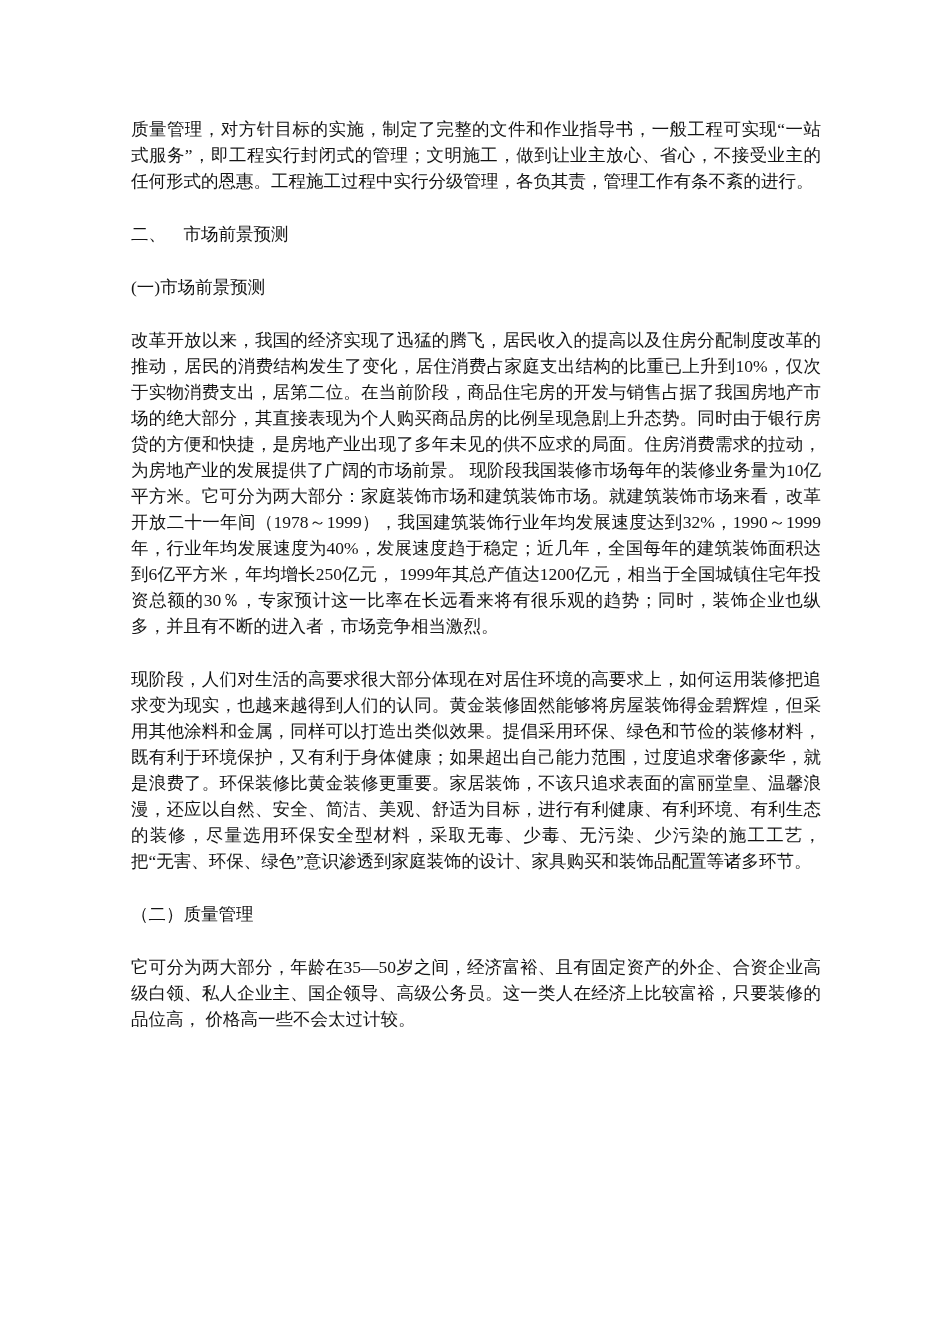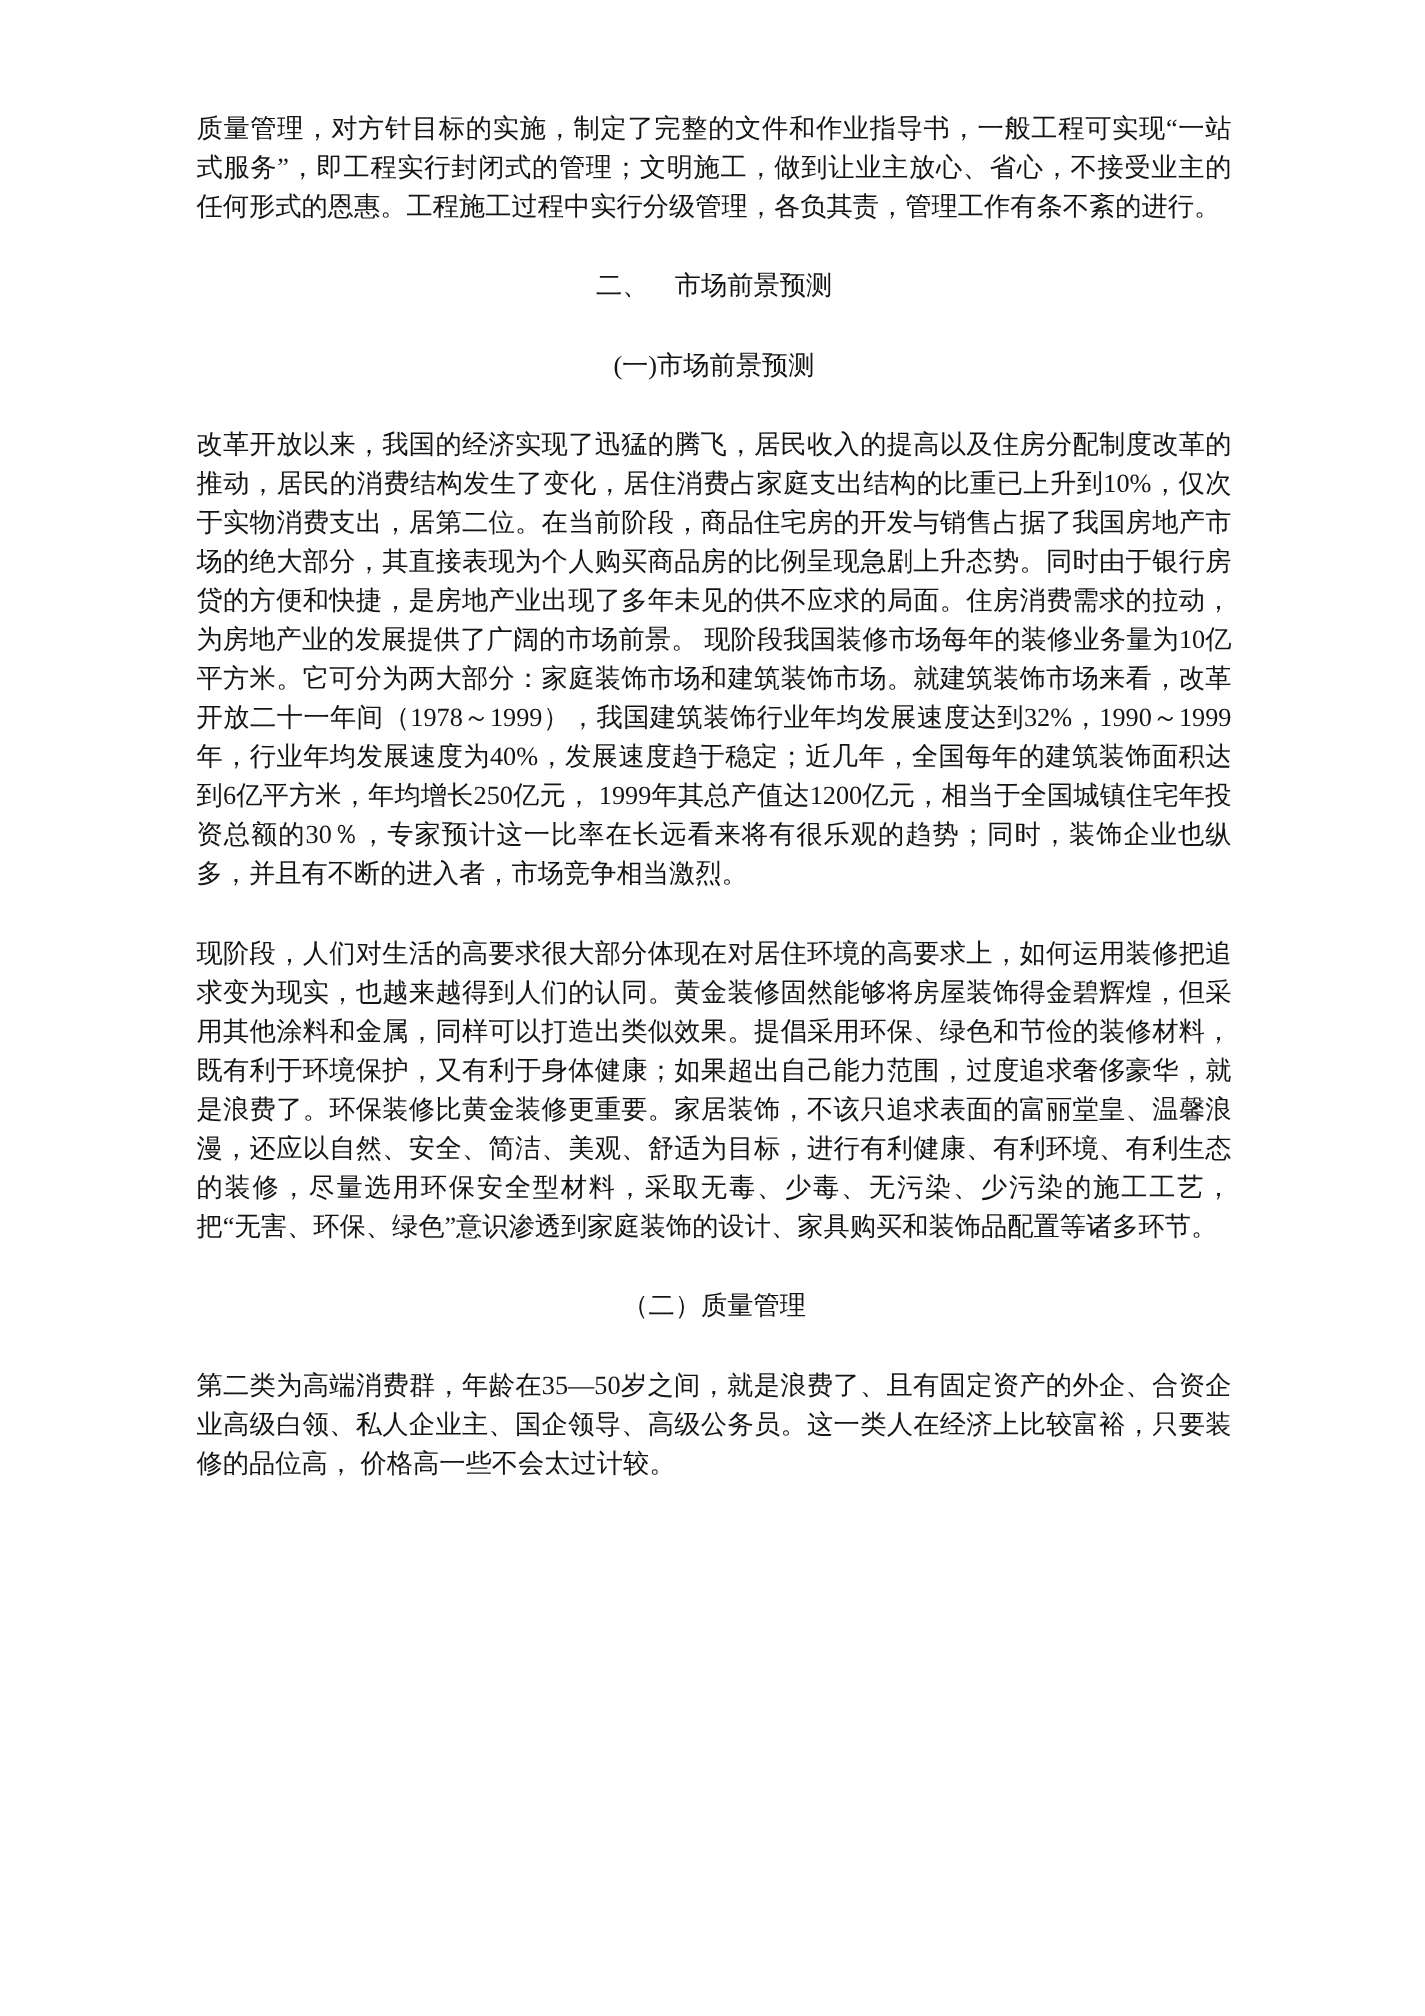--- a/index.html
+++ b/index.html
@@ -9,50 +9,50 @@
   }
   body {
     width: 950px;
     height: 1344px;
     overflow: hidden;
   }
   .page {
     box-sizing: border-box;
     width: 950px;
     height: 1344px;
-    padding: 72px 129px 0 131px;
+    padding: 116px 129px 0 131px;
     background: #ffffff;
     font-family: "Liberation Serif", "DejaVu Serif", serif;
     font-size: 17.5px;
     line-height: 26px;
     color: #141414;
   }
   .page p {
     margin: 0 0 27px 0;
     text-align: justify;
     word-break: break-all;
   }
   .page p.heading,
   .page p.subheading,
   .page p.short {
-    text-align: center;
+    text-align: left;
   }
 </style>
 </head>
 <body>
 
 <main class="page">
   <p>质量管理，对方针目标的实施，制定了完整的文件和作业指导书，一般工程可实现“一站式服务”，即工程实行封闭式的管理；文明施工，做到让业主放心、省心，不接受业主的任何形式的恩惠。工程施工过程中实行分级管理，各负其责，管理工作有条不紊的进行。</p>
 
   <p class="heading">二、　市场前景预测</p>
 
   <p class="subheading">(一)市场前景预测</p>
 
   <p>改革开放以来，我国的经济实现了迅猛的腾飞，居民收入的提高以及住房分配制度改革的推动，居民的消费结构发生了变化，居住消费占家庭支出结构的比重已上升到10%，仅次于实物消费支出，居第二位。在当前阶段，商品住宅房的开发与销售占据了我国房地产市场的绝大部分，其直接表现为个人购买商品房的比例呈现急剧上升态势。同时由于银行房贷的方便和快捷，是房地产业出现了多年未见的供不应求的局面。住房消费需求的拉动，为房地产业的发展提供了广阔的市场前景。 现阶段我国装修市场每年的装修业务量为10亿平方米。它可分为两大部分：家庭装饰市场和建筑装饰市场。就建筑装饰市场来看，改革开放二十一年间（1978～1999），我国建筑装饰行业年均发展速度达到32%，1990～1999年，行业年均发展速度为40%，发展速度趋于稳定；近几年，全国每年的建筑装饰面积达到6亿平方米，年均增长250亿元， 1999年其总产值达1200亿元，相当于全国城镇住宅年投资总额的30％，专家预计这一比率在长远看来将有很乐观的趋势；同时，装饰企业也纵多，并且有不断的进入者，市场竞争相当激烈。</p>
 
   <p>现阶段，人们对生活的高要求很大部分体现在对居住环境的高要求上，如何运用装修把追求变为现实，也越来越得到人们的认同。黄金装修固然能够将房屋装饰得金碧辉煌，但采用其他涂料和金属，同样可以打造出类似效果。提倡采用环保、绿色和节俭的装修材料，既有利于环境保护，又有利于身体健康；如果超出自己能力范围，过度追求奢侈豪华，就是浪费了。环保装修比黄金装修更重要。家居装饰，不该只追求表面的富丽堂皇、温馨浪漫，还应以自然、安全、简洁、美观、舒适为目标，进行有利健康、有利环境、有利生态的装修，尽量选用环保安全型材料，采取无毒、少毒、无污染、少污染的施工工艺，把“无害、环保、绿色”意识渗透到家庭装饰的设计、家具购买和装饰品配置等诸多环节。</p>
 
   <p class="subheading">（二）质量管理</p>
 
 
 
-  <p>第二类为高端消费群，年龄在35—50岁之间，就是浪费了、且有固定资产的外企、合资企业高级白领、私人企业主、国企领导、高级公务员。这一类人在经济上比较富裕，只要装修的品位高， 价格高一些不会太过计较。</p>
+  <p>它可分为两大部分，年龄在35—50岁之间，经济富裕、且有固定资产的外企、合资企业高级白领、私人企业主、国企领导、高级公务员。这一类人在经济上比较富裕，只要装修的品位高， 价格高一些不会太过计较。</p>
 </main>
 
 </body></html>

